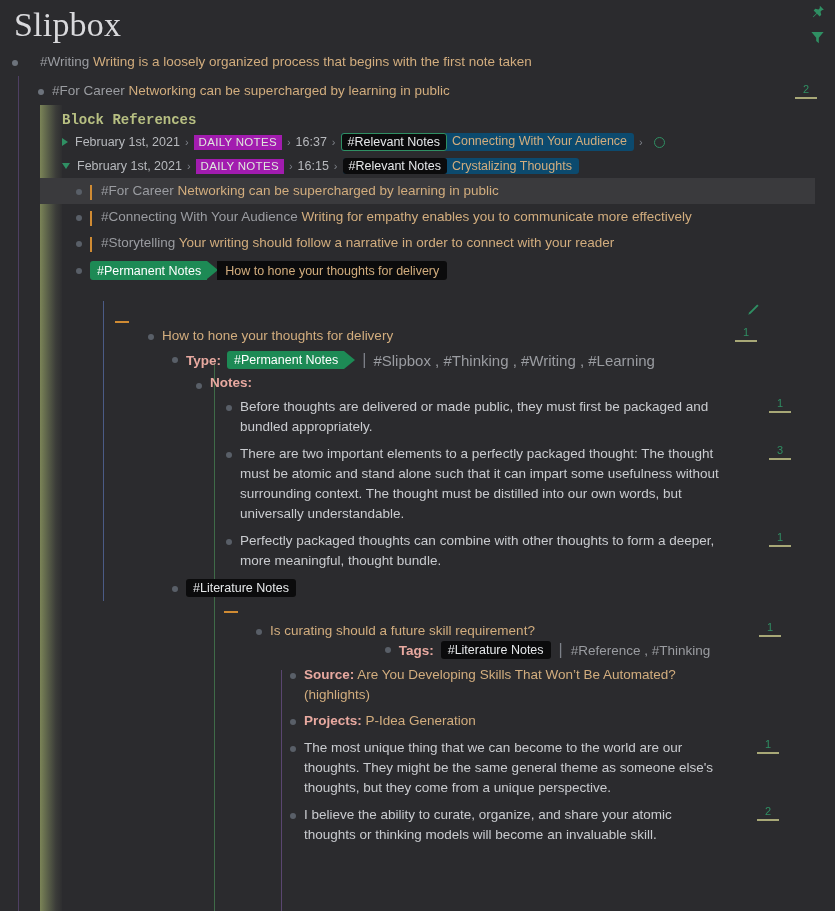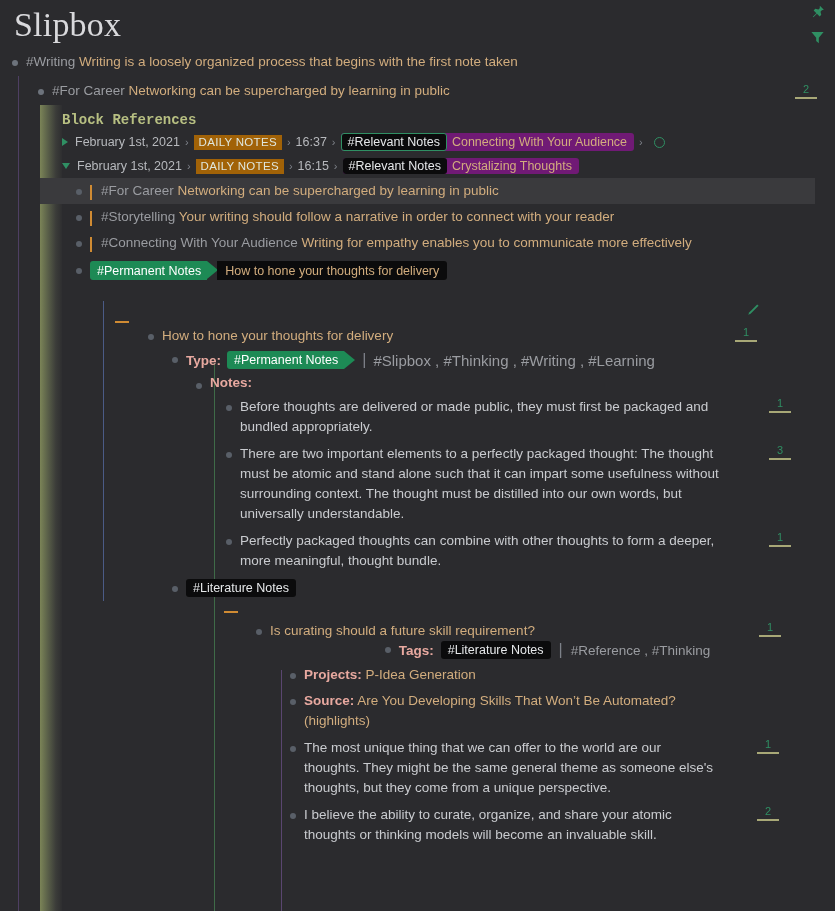--- a/index.html
+++ b/index.html
@@ -43,21 +43,21 @@
   
   .cnt {
     position: absolute;
     font-size: 11px; color: #2f8f63;
     text-align: center; width: 22px;
     padding-bottom: 2px;
     border-bottom: 2px solid #a8a877;
   }
 
   
-  .l1 { padding-left: 12px; margin-top: 6px; }
+  .l1 { padding-left: 12px; margin-top: 6px; gap: 14px; }
   .l2 { padding-left: 38px; margin-top: 9px; }
   .vline-purple-top {
     position: absolute; left: 18px; top: 76px;
     width: 1px; height: 835px; background: #4e3f63;
   }
 
   
   .br-card {
     position: absolute; left: 40px; top: 105px;
     width: 775px; height: 806px;
@@ -77,24 +77,24 @@
 
   .br-row { display: flex; align-items: center; padding-left: 22px; height: 24px; }
   .tri {
     width: 0; height: 0; margin-right: 7px; flex: 0 0 auto;
   }
   .tri.right { border-left: 6px solid #2f8f63; border-top: 4px solid transparent; border-bottom: 4px solid transparent; }
   .tri.down  { border-top: 6px solid #2f8f63; border-left: 4px solid transparent; border-right: 4px solid transparent; }
   .crumb { font-size: 12.5px; color: #b7b9bd; }
   .sep { color: #7f838a; font-size: 11px; margin: 0 5px; }
   .chip-daily {
-    background: #a16207; color: #dfe6dd; font-size: 11.5px;
+    background: #a21caf; color: #dfe6dd; font-size: 11.5px;
     padding: 1.5px 5px; letter-spacing: .3px;
   }
-  .pillgroup { display: inline-flex; align-items: center; background: #701a75; border-radius: 3px; }
+  .pillgroup { display: inline-flex; align-items: flex-start; background: #0c4a6e; border-radius: 3px; }
   .pill-tag {
     color: #e6e8ea; font-size: 12.5px; padding: 1px 6px; border-radius: 3px;
     background: #0b0b0c;
   }
   .pill-tag.ring { border: 1px solid #2f8f63; }
   .pill-txt { color: #d2ad7e; font-size: 12.5px; padding: 1px 7px 1px 5px; }
   .ocircle {
     width: 11px; height: 11px; border-radius: 50%;
     border: 1.4px solid #2f8f63; margin-left: 6px;
   }
@@ -224,31 +224,31 @@
       <span class="txt">
         <span class="tagword">#For Career</span>
         <span>Networking can be supercharged by learning in public</span>
       </span>
     </div>
 
     <div class="ref-row">
       <span class="bullet dim"></span>
       <span class="obar"></span>
       <span class="txt">
+        <span class="tagword">#Connecting With Your Audience</span>
+        <span>Writing for empathy enables you to communicate more effectively</span>
+      </span>
+    </div>
+
+    <div class="ref-row">
+      <span class="bullet dim"></span>
+      <span class="obar"></span>
+      <span class="txt">
         <span class="tagword">#Storytelling</span>
         <span>Your writing should follow a narrative in order to connect with your reader</span>
-      </span>
-    </div>
-
-    <div class="ref-row">
-      <span class="bullet dim"></span>
-      <span class="obar"></span>
-      <span class="txt">
-        <span class="tagword">#Connecting With Your Audience</span>
-        <span>Writing for empathy enables you to communicate more effectively</span>
       </span>
     </div>
 
     <div class="ref-row" style="padding-top:5px;">
       <span class="bullet dim" style="margin-top:7px;"></span>
       <span class="arrowtag">
         <span class="a-body">#Permanent Notes</span>
         <span class="a-point"></span>
         <span class="a-after">How to hone your thoughts for delivery</span>
       </span>
@@ -326,39 +326,39 @@
       </div>
 
       <div class="row" style="margin-left:34px; margin-top:0; align-items:center;justify-content:center;">
         <span class="bullet dim" style="margin-top:0;"></span>
         <span class="label" style="font-size:13.5px; margin-right:7px;">Tags:</span>
         <span class="blacktag">#Literature Notes</span>
         <span style="color:#7d8189; margin:0 8px;">|</span>
         <span class="tagword" style="font-size:13.5px;">#Reference , #Thinking</span>
       </div>
 
+      <div class="row" style="margin-left:34px; margin-top:6px; padding-right:60px;">
+        <span class="bullet dim"></span>
+        <span class="txt">
+          <span class="label">Source:</span>
+          <span class="val">Are You Developing Skills That Won’t Be Automated? (highlights)</span>
+        </span>
+      </div>
+
       <div class="row" style="margin-left:34px; margin-top:6px;">
         <span class="bullet dim"></span>
         <span class="txt">
           <span class="label">Projects:</span>
           <span class="val">P-Idea Generation</span>
         </span>
       </div>
 
-      <div class="row" style="margin-left:34px; margin-top:6px; padding-right:60px;">
-        <span class="bullet dim"></span>
-        <span class="txt">
-          <span class="label">Source:</span>
-          <span class="val">Are You Developing Skills That Won’t Be Automated? (highlights)</span>
-        </span>
-      </div>
-
       <div class="row" style="margin-left:34px; margin-top:7px; position:relative; padding-right:90px;">
         <span class="bullet dim"></span>
-        <span class="txt bodytext">The most unique thing that we can offer to the world are our thoughts. They might be the same general theme as someone else's thoughts, but they come from a unique perspective.</span>
+        <span class="txt bodytext">The most unique thing that we can become to the world are our thoughts. They might be the same general theme as someone else's thoughts, but they come from a unique perspective.</span>
         <span class="cnt" style="right:26px; top:0;">1</span>
       </div>
 
       <div class="row" style="margin-left:34px; margin-top:7px; position:relative; padding-right:90px;">
         <span class="bullet dim"></span>
         <span class="txt bodytext">I believe the ability to curate, organize, and share your atomic thoughts or thinking models will become an invaluable skill.</span>
         <span class="cnt" style="right:26px; top:0;">2</span>
       </div>
 
     </div>

